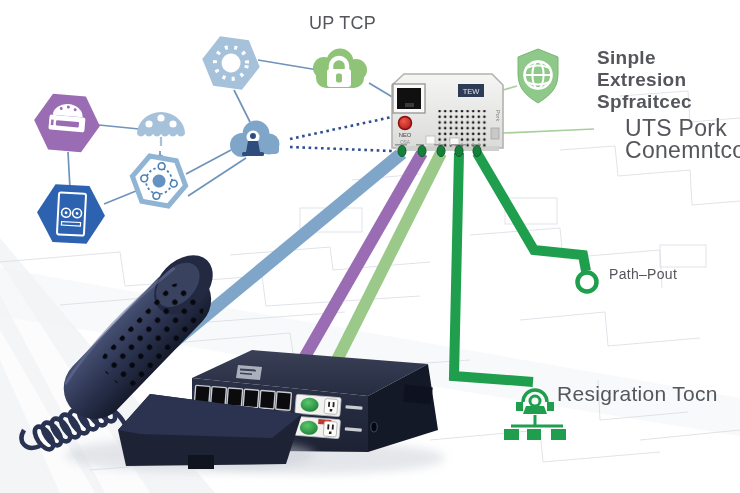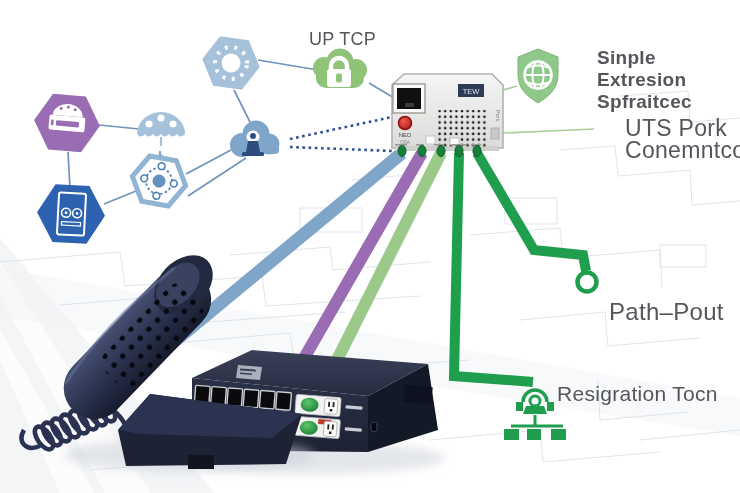--- a/index.html
+++ b/index.html
@@ -1,24 +1,24 @@
 <!DOCTYPE html>
 <html><head>
 <meta charset="utf-8">
 <style>
   html,body{margin:0;padding:0;background:#ffffff;}
   .stage{position:relative;width:740px;height:493px;background:#ffffff;overflow:hidden;
          font-family:"Liberation Sans",sans-serif;}
   .stage svg{position:absolute;left:0;top:0;}
   .lbl{position:absolute;color:#54565c;letter-spacing:.3px;white-space:pre-line;}
   .lbl-loc{left:102px;top:44px;font-size:20px;line-height:21px;}
-  .lbl-uptcp{left:309px;top:29px;font-size:18px;}
+  .lbl-uptcp{left:309px;top:13px;font-size:18px;}
   .lbl-righttitle{left:597px;top:47px;font-size:19px;line-height:22px;font-weight:bold;}
   .lbl-uts{left:625px;top:117px;font-size:23px;line-height:22px;}
-  .lbl-path{left:609px;top:266px;font-size:24px;margin-top:32px;}
+  .lbl-path{left:609px;top:266px;font-size:14px;}
   .lbl-reg{left:557px;top:382px;font-size:21px;}
 </style>
 </head>
 <body>
 
 <div class="stage">
 
 <svg width="740" height="493" viewBox="0 0 740 493">
   <defs>
     <pattern id="devdots" width="5.6" height="5.7" patternUnits="userSpaceOnUse">

